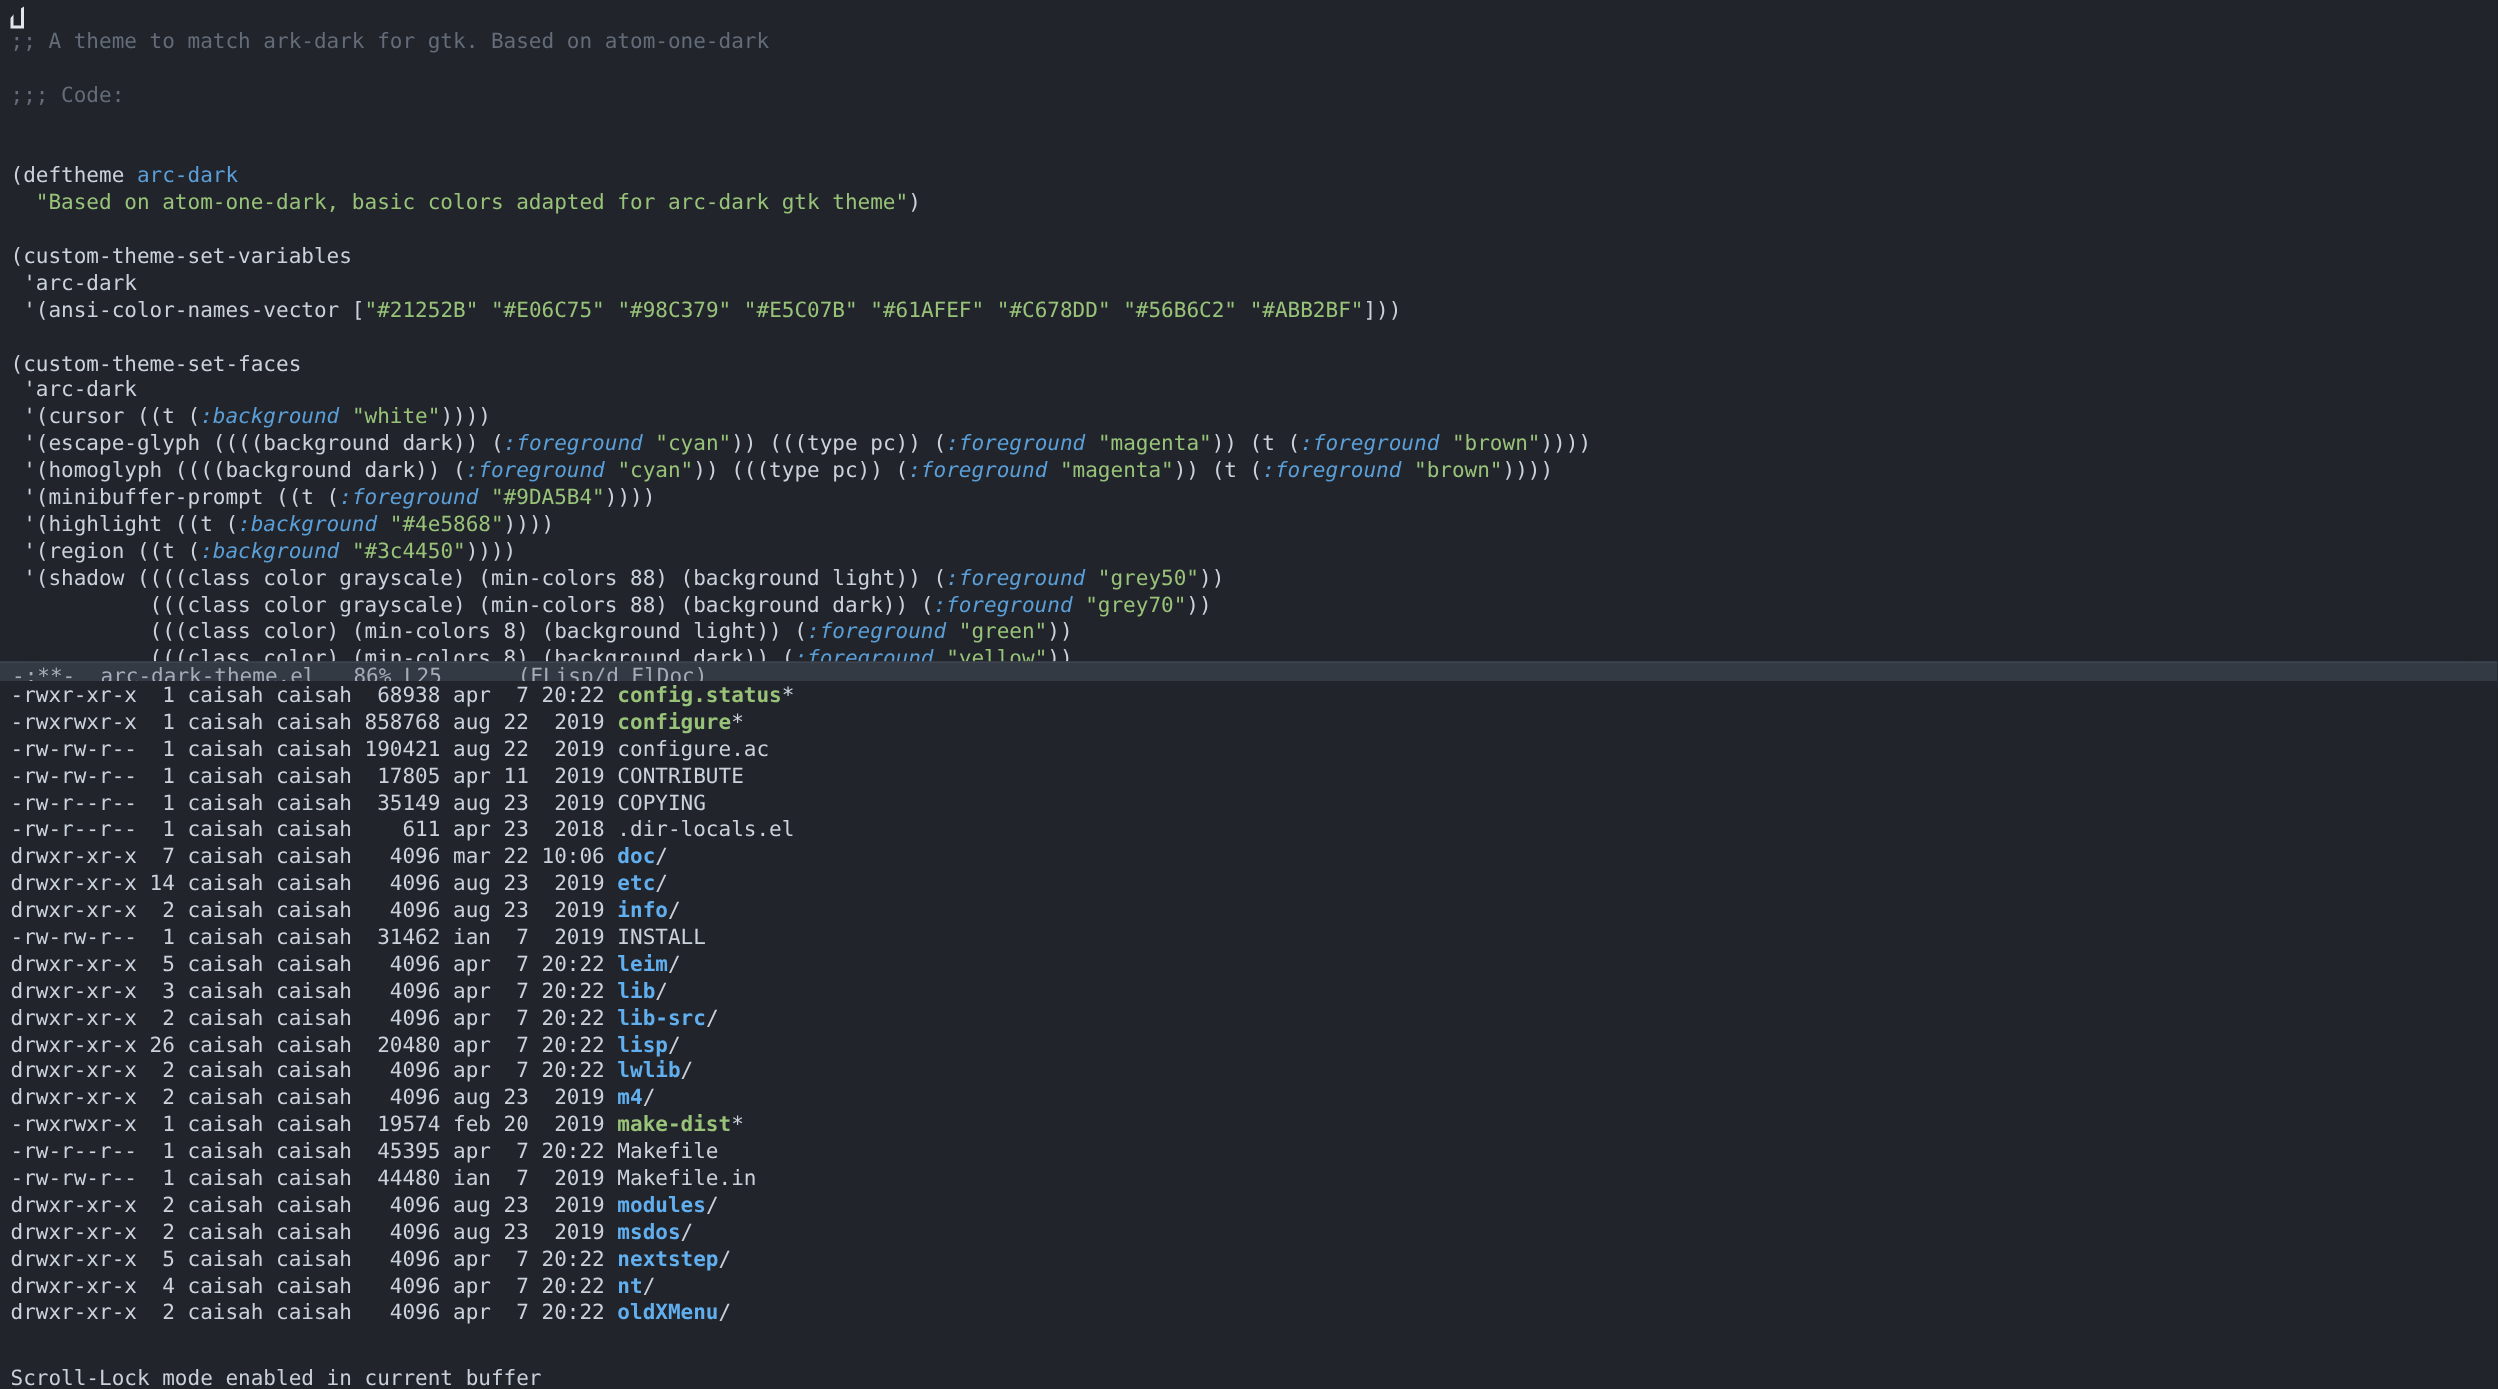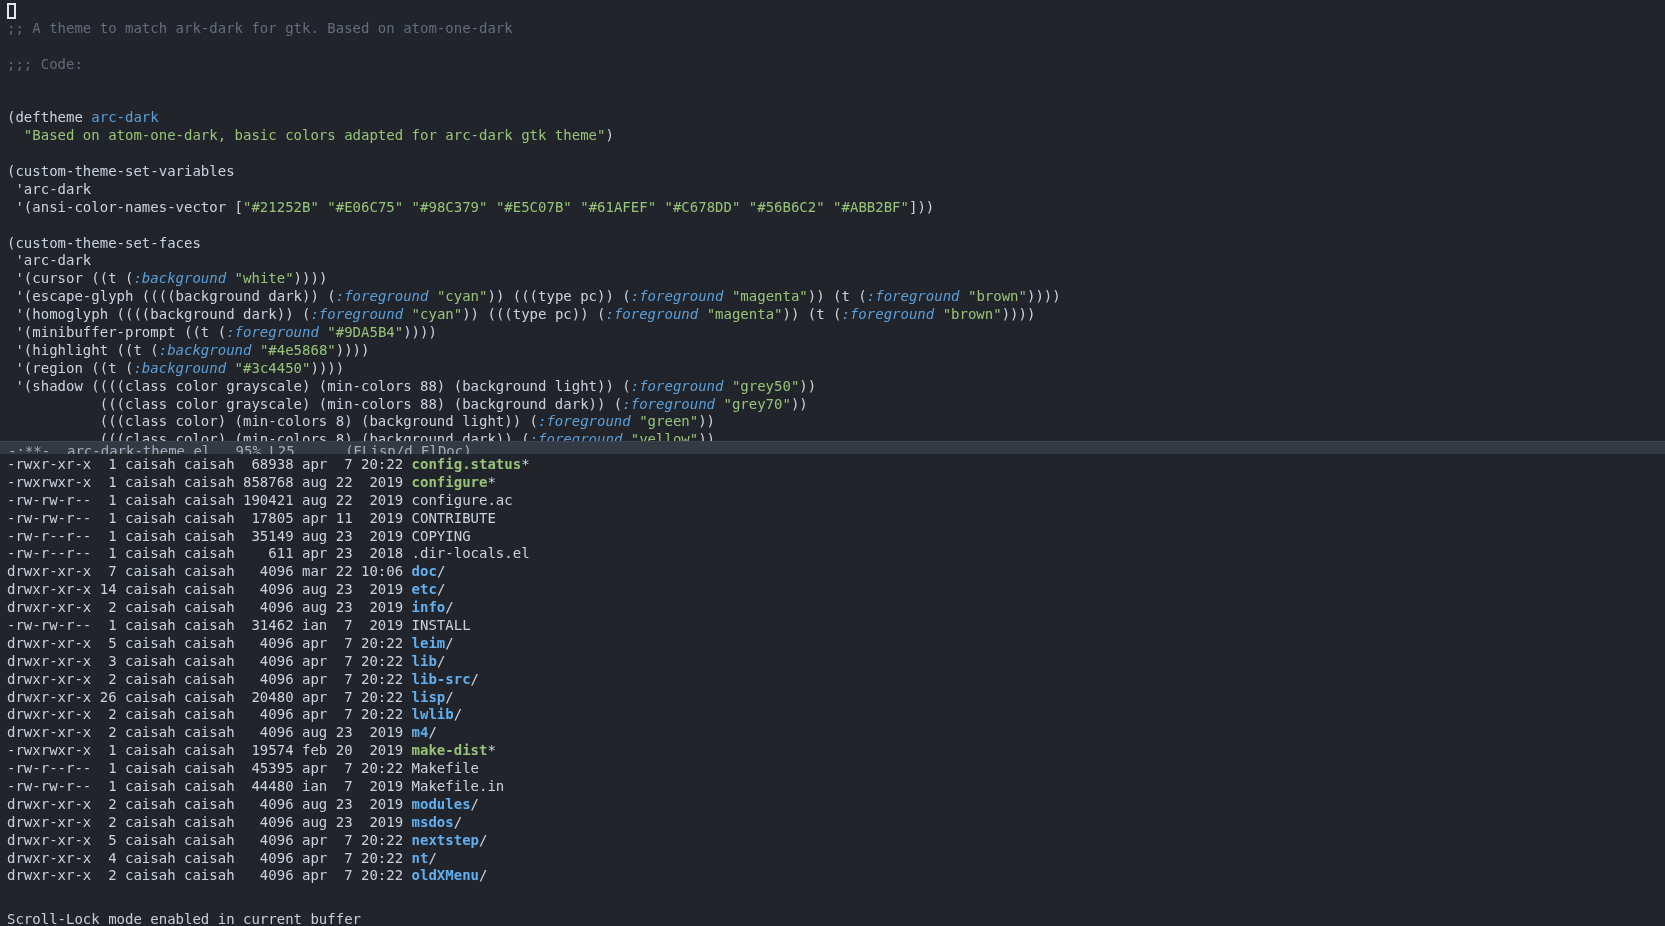--- a/index.html
+++ b/index.html
@@ -4,21 +4,21 @@
 <style>
   html,body{margin:0;padding:0;}
   body{
     width:1665px;height:926px;overflow:hidden;
     background:#21252B;
     font-family:"DejaVu Sans Mono","Liberation Mono",monospace;
     font-size:14px;
     position:relative;
   }
   .window{position:absolute;left:0;right:0;overflow:hidden;background:#21252B;}
-  #editor-window{top:0;height:441px;}
+  #editor-window{top:0;height:441px;border-radius:32px;}
   #shell-window{top:454px;height:434px;}
   pre.buffer{margin:0;padding:2px 0 0 7px;}
   .line{height:17.9px;line-height:17.9px;white-space:pre;}
   .f-def{color:#CBD2DC;}
   .f-com{color:#646C79;}
   .f-str{color:#98C379;}
   .f-kw{color:#5B9FD9;font-style:italic;}
   .f-fn{color:#5B9FD9;}
   .f-dir{color:#61AFEF;font-weight:bold;margin-top:48px;}
   .f-exec{color:#98C379;font-weight:bold;}
@@ -45,21 +45,21 @@
   }
 </style>
 </head>
 <body>
 
 <div id="editor-window" class="window">
   <pre class="buffer" id="editor-buffer"><div class="line"></div><div class="line"><span class="f-com">;; A theme to match ark-dark for gtk. Based on atom-one-dark</span></div><div class="line"></div><div class="line"><span class="f-com">;;; Code:</span></div><div class="line"></div><div class="line"></div><div class="line"><span class="f-def">(deftheme </span><span class="f-fn">arc-dark</span></div><div class="line"><span class="f-str">  "Based on atom-one-dark, basic colors adapted for arc-dark gtk theme"</span><span class="f-def">)</span></div><div class="line"></div><div class="line"><span class="f-def">(custom-theme-set-variables</span></div><div class="line"><span class="f-def"> 'arc-dark</span></div><div class="line"><span class="f-def"> '(ansi-color-names-vector [</span><span class="f-str">"#21252B"</span><span class="f-def"> </span><span class="f-str">"#E06C75"</span><span class="f-def"> </span><span class="f-str">"#98C379"</span><span class="f-def"> </span><span class="f-str">"#E5C07B"</span><span class="f-def"> </span><span class="f-str">"#61AFEF"</span><span class="f-def"> </span><span class="f-str">"#C678DD"</span><span class="f-def"> </span><span class="f-str">"#56B6C2"</span><span class="f-def"> </span><span class="f-str">"#ABB2BF"</span><span class="f-def">]))</span></div><div class="line"></div><div class="line"><span class="f-def">(custom-theme-set-faces</span></div><div class="line"><span class="f-def"> 'arc-dark</span></div><div class="line"><span class="f-def"> '(cursor ((t (</span><span class="f-kw">:background</span><span class="f-def"> </span><span class="f-str">"white"</span><span class="f-def">))))</span></div><div class="line"><span class="f-def"> '(escape-glyph ((((background dark)) (</span><span class="f-kw">:foreground</span><span class="f-def"> </span><span class="f-str">"cyan"</span><span class="f-def">)) (((type pc)) (</span><span class="f-kw">:foreground</span><span class="f-def"> </span><span class="f-str">"magenta"</span><span class="f-def">)) (t (</span><span class="f-kw">:foreground</span><span class="f-def"> </span><span class="f-str">"brown"</span><span class="f-def">))))</span></div><div class="line"><span class="f-def"> '(homoglyph ((((background dark)) (</span><span class="f-kw">:foreground</span><span class="f-def"> </span><span class="f-str">"cyan"</span><span class="f-def">)) (((type pc)) (</span><span class="f-kw">:foreground</span><span class="f-def"> </span><span class="f-str">"magenta"</span><span class="f-def">)) (t (</span><span class="f-kw">:foreground</span><span class="f-def"> </span><span class="f-str">"brown"</span><span class="f-def">))))</span></div><div class="line"><span class="f-def"> '(minibuffer-prompt ((t (</span><span class="f-kw">:foreground</span><span class="f-def"> </span><span class="f-str">"#9DA5B4"</span><span class="f-def">))))</span></div><div class="line"><span class="f-def"> '(highlight ((t (</span><span class="f-kw">:background</span><span class="f-def"> </span><span class="f-str">"#4e5868"</span><span class="f-def">))))</span></div><div class="line"><span class="f-def"> '(region ((t (</span><span class="f-kw">:background</span><span class="f-def"> </span><span class="f-str">"#3c4450"</span><span class="f-def">))))</span></div><div class="line"><span class="f-def"> '(shadow ((((class color grayscale) (min-colors 88) (background light)) (</span><span class="f-kw">:foreground</span><span class="f-def"> </span><span class="f-str">"grey50"</span><span class="f-def">))</span></div><div class="line"><span class="f-def">           (((class color grayscale) (min-colors 88) (background dark)) (</span><span class="f-kw">:foreground</span><span class="f-def"> </span><span class="f-str">"grey70"</span><span class="f-def">))</span></div><div class="line"><span class="f-def">           (((class color) (min-colors 8) (background light)) (</span><span class="f-kw">:foreground</span><span class="f-def"> </span><span class="f-str">"green"</span><span class="f-def">))</span></div><div class="line"><span class="f-def">           (((class color) (min-colors 8) (background dark)) (</span><span class="f-kw">:foreground</span><span class="f-def"> </span><span class="f-str">"yellow"</span><span class="f-def">))</span></div></pre>
   <div class="hollow-cursor"></div>
 </div>
 
-<div id="editor-modeline" class="modeline"><span>-:**-  </span><span class="buffer-name">arc-dark-theme.el</span><span>   95% L25      </span><span>(ELisp/d ElDoc)</span></div>
+<div id="editor-modeline" class="modeline"><span>-:**-  </span><span class="buffer-name">arc-dark-theme.el</span><span>   86% L25      </span><span>(ELisp/d ElDoc)</span></div>
 
 <div id="shell-window" class="window">
   <pre class="buffer" id="shell-buffer"><div class="line"><span class="f-def">-rwxr-xr-x  1 caisah caisah  68938 apr  7 20:22 </span><span class="f-exec">config.status</span><span class="f-def">*</span></div><div class="line"><span class="f-def">-rwxrwxr-x  1 caisah caisah 858768 aug 22  2019 </span><span class="f-exec">configure</span><span class="f-def">*</span></div><div class="line"><span class="f-def">-rw-rw-r--  1 caisah caisah 190421 aug 22  2019 </span><span class="f-def">configure.ac</span></div><div class="line"><span class="f-def">-rw-rw-r--  1 caisah caisah  17805 apr 11  2019 </span><span class="f-def">CONTRIBUTE</span></div><div class="line"><span class="f-def">-rw-r--r--  1 caisah caisah  35149 aug 23  2019 </span><span class="f-def">COPYING</span></div><div class="line"><span class="f-def">-rw-r--r--  1 caisah caisah    611 apr 23  2018 </span><span class="f-def">.dir-locals.el</span></div><div class="line"><span class="f-def">drwxr-xr-x  7 caisah caisah   4096 mar 22 10:06 </span><span class="f-dir">doc</span><span class="f-def">/</span></div><div class="line"><span class="f-def">drwxr-xr-x 14 caisah caisah   4096 aug 23  2019 </span><span class="f-dir">etc</span><span class="f-def">/</span></div><div class="line"><span class="f-def">drwxr-xr-x  2 caisah caisah   4096 aug 23  2019 </span><span class="f-dir">info</span><span class="f-def">/</span></div><div class="line"><span class="f-def">-rw-rw-r--  1 caisah caisah  31462 ian  7  2019 </span><span class="f-def">INSTALL</span></div><div class="line"><span class="f-def">drwxr-xr-x  5 caisah caisah   4096 apr  7 20:22 </span><span class="f-dir">leim</span><span class="f-def">/</span></div><div class="line"><span class="f-def">drwxr-xr-x  3 caisah caisah   4096 apr  7 20:22 </span><span class="f-dir">lib</span><span class="f-def">/</span></div><div class="line"><span class="f-def">drwxr-xr-x  2 caisah caisah   4096 apr  7 20:22 </span><span class="f-dir">lib-src</span><span class="f-def">/</span></div><div class="line"><span class="f-def">drwxr-xr-x 26 caisah caisah  20480 apr  7 20:22 </span><span class="f-dir">lisp</span><span class="f-def">/</span></div><div class="line"><span class="f-def">drwxr-xr-x  2 caisah caisah   4096 apr  7 20:22 </span><span class="f-dir">lwlib</span><span class="f-def">/</span></div><div class="line"><span class="f-def">drwxr-xr-x  2 caisah caisah   4096 aug 23  2019 </span><span class="f-dir">m4</span><span class="f-def">/</span></div><div class="line"><span class="f-def">-rwxrwxr-x  1 caisah caisah  19574 feb 20  2019 </span><span class="f-exec">make-dist</span><span class="f-def">*</span></div><div class="line"><span class="f-def">-rw-r--r--  1 caisah caisah  45395 apr  7 20:22 </span><span class="f-def">Makefile</span></div><div class="line"><span class="f-def">-rw-rw-r--  1 caisah caisah  44480 ian  7  2019 </span><span class="f-def">Makefile.in</span></div><div class="line"><span class="f-def">drwxr-xr-x  2 caisah caisah   4096 aug 23  2019 </span><span class="f-dir">modules</span><span class="f-def">/</span></div><div class="line"><span class="f-def">drwxr-xr-x  2 caisah caisah   4096 aug 23  2019 </span><span class="f-dir">msdos</span><span class="f-def">/</span></div><div class="line"><span class="f-def">drwxr-xr-x  5 caisah caisah   4096 apr  7 20:22 </span><span class="f-dir">nextstep</span><span class="f-def">/</span></div><div class="line"><span class="f-def">drwxr-xr-x  4 caisah caisah   4096 apr  7 20:22 </span><span class="f-dir">nt</span><span class="f-def">/</span></div><div class="line"><span class="f-def">drwxr-xr-x  2 caisah caisah   4096 apr  7 20:22 </span><span class="f-dir">oldXMenu</span><span class="f-def">/</span></div></pre>
 </div>
 
 <div id="shell-modeline" class="modeline"><span>U:**-  </span><span class="buffer-name">*shell*</span><span>          38% L40    </span><span>(Shell:run ScrLck)</span></div>
 
 <div id="echo-area"><span>Scroll-Lock mode enabled in current buffer</span></div>
 
 </body></html>

